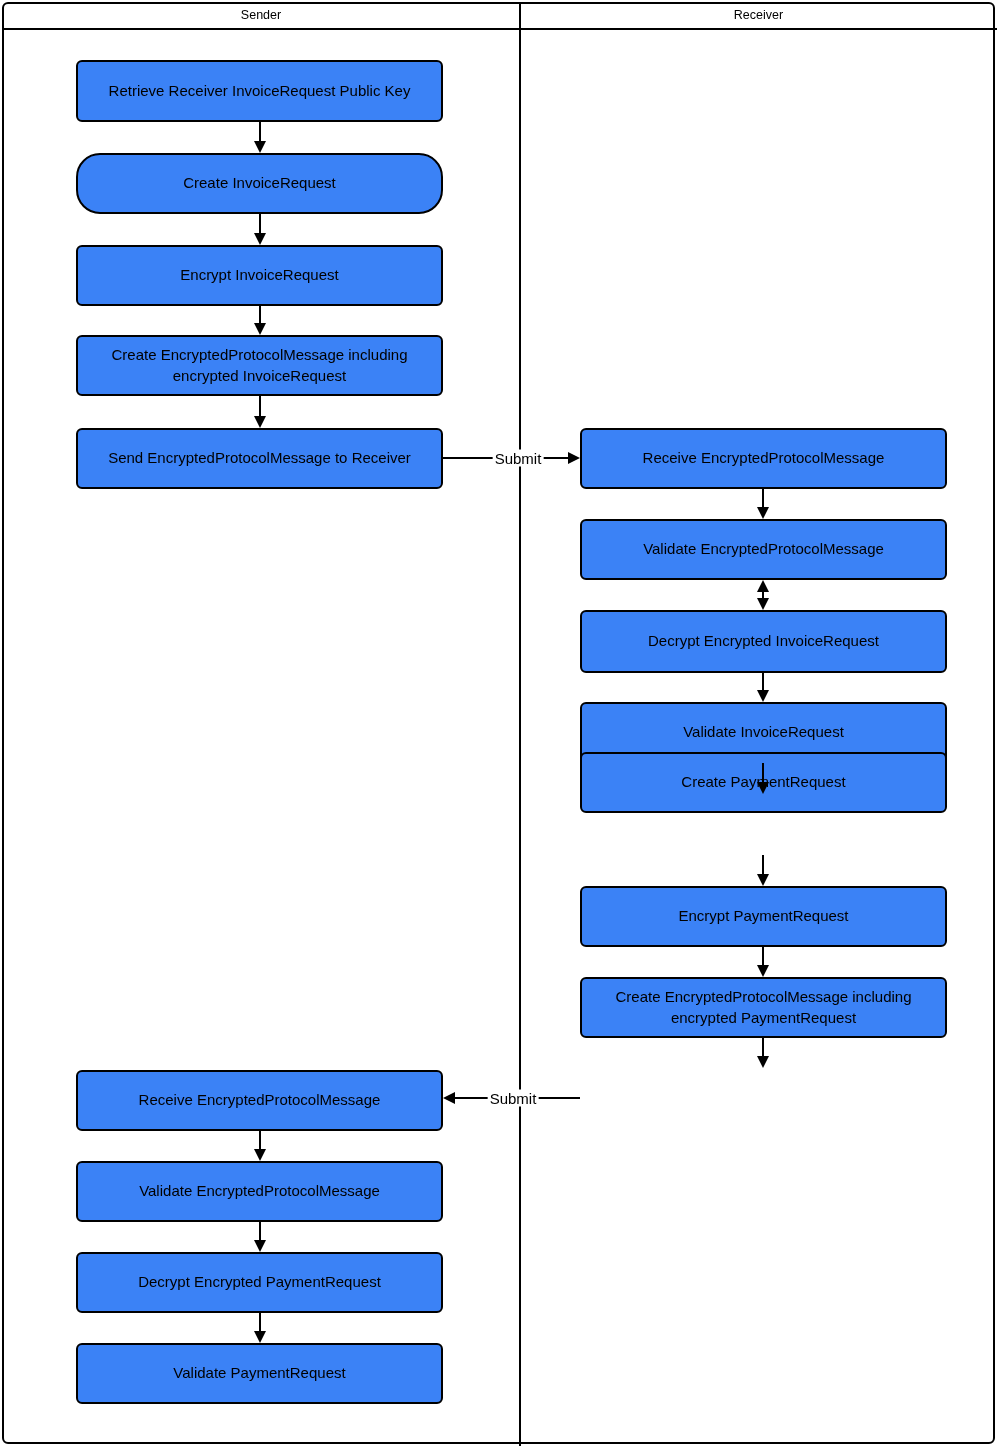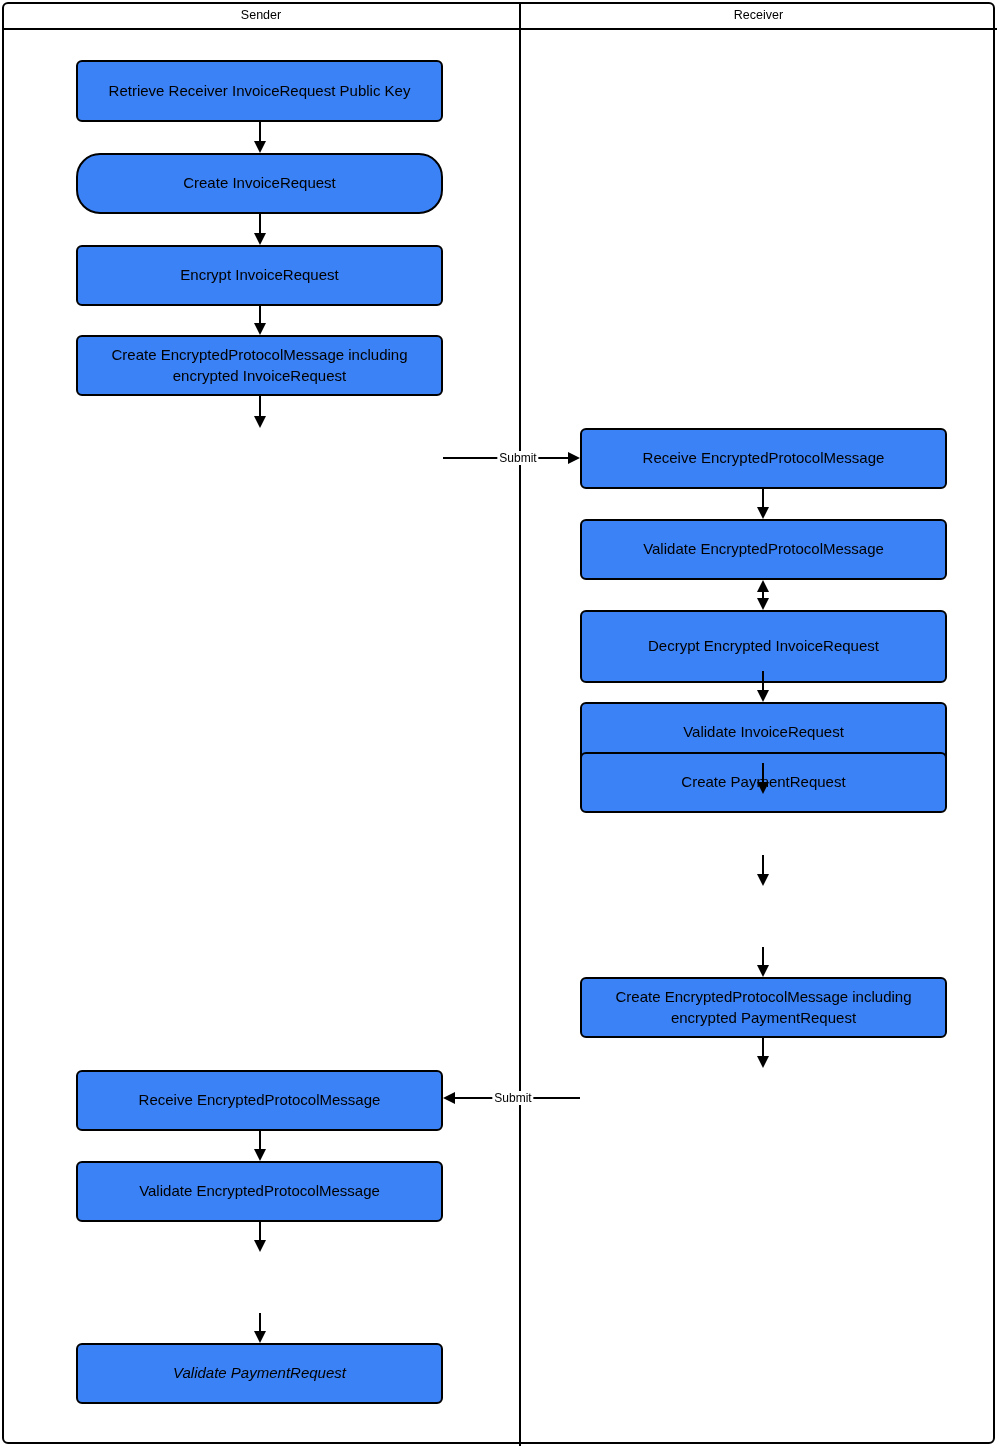--- a/index.html
+++ b/index.html
@@ -67,21 +67,21 @@
     position: absolute;
     left: 0; top: 0;
     pointer-events: none;
   }
   .arrow-layer line { stroke: #000000; stroke-width: 2; }
   .arrow-layer polygon { fill: #000000; }
   .connector-label {
     position: absolute;
     transform: translate(-50%, -50%);
     background: #ffffff;
-    font-size: 12px;
+    font-size: 15px;
     padding: 0 2px;
     white-space: nowrap;
   }
 </style>
 </head>
 <body>
 
 <div class="canvas">
 
   <div class="frame"></div>
@@ -92,30 +92,33 @@
     <span>Sender</span>
   </div>
   <div class="lane-header receiver">
     <span>Receiver</span>
   </div>
 
   <div class="box sender-col" style="top:60px;height:62px;">Retrieve Receiver InvoiceRequest Public Key</div>
   <div class="box sender-col" style="top:153px;height:61px;border-radius:24px;">Create InvoiceRequest</div>
   <div class="box sender-col" style="top:245px;height:61px;text-align:right;">Encrypt InvoiceRequest</div>
   <div class="box sender-col" style="top:335px;height:61px;">Create EncryptedProtocolMessage including encrypted InvoiceRequest</div>
+  <div class="box sender-col" style="top:428px;height:61px;">Send EncryptedProtocolMessage to Receiver</div>
 
   <div class="box sender-col" style="top:1070px;height:61px;">Receive EncryptedProtocolMessage</div>
   <div class="box sender-col" style="top:1161px;height:61px;">Validate EncryptedProtocolMessage</div>
-  <div class="box sender-col" style="top:1343px;height:61px;font-style:italic;">Validate PaymentRequest</div>
+  <div class="box sender-col" style="top:1252px;height:61px;">Decrypt Encrypted PaymentRequest</div>
+  <div class="box sender-col" style="top:1343px;height:61px;">Validate PaymentRequest</div>
 
   <div class="box receiver-col" style="top:428px;height:61px;">Receive EncryptedProtocolMessage</div>
   <div class="box receiver-col" style="top:519px;height:61px;">Validate EncryptedProtocolMessage</div>
-  <div class="box receiver-col" style="top:610px;height:73px;">Decrypt Encrypted InvoiceRequest</div>
+  <div class="box receiver-col" style="top:610px;height:63px;">Decrypt Encrypted InvoiceRequest</div>
   <div class="box receiver-col" style="top:702px;height:61px;">Validate InvoiceRequest</div>
   <div class="box receiver-col" style="top:752px;height:61px;">Create PaymentRequest</div>
+  <div class="box receiver-col" style="top:886px;height:61px;">Encrypt PaymentRequest</div>
   <div class="box receiver-col" style="top:977px;height:61px;">Create EncryptedProtocolMessage including encrypted PaymentRequest</div>
 
   <svg class="arrow-layer" width="1000" height="1452" viewBox="0 0 1000 1452">
 
     <g>
       <line x1="260" y1="122" x2="260" y2="143"></line>
         <polygon points="254,141 266,141 260,153"></polygon>
     </g>
     <g>
       <line x1="260" y1="214" x2="260" y2="235"></line>

